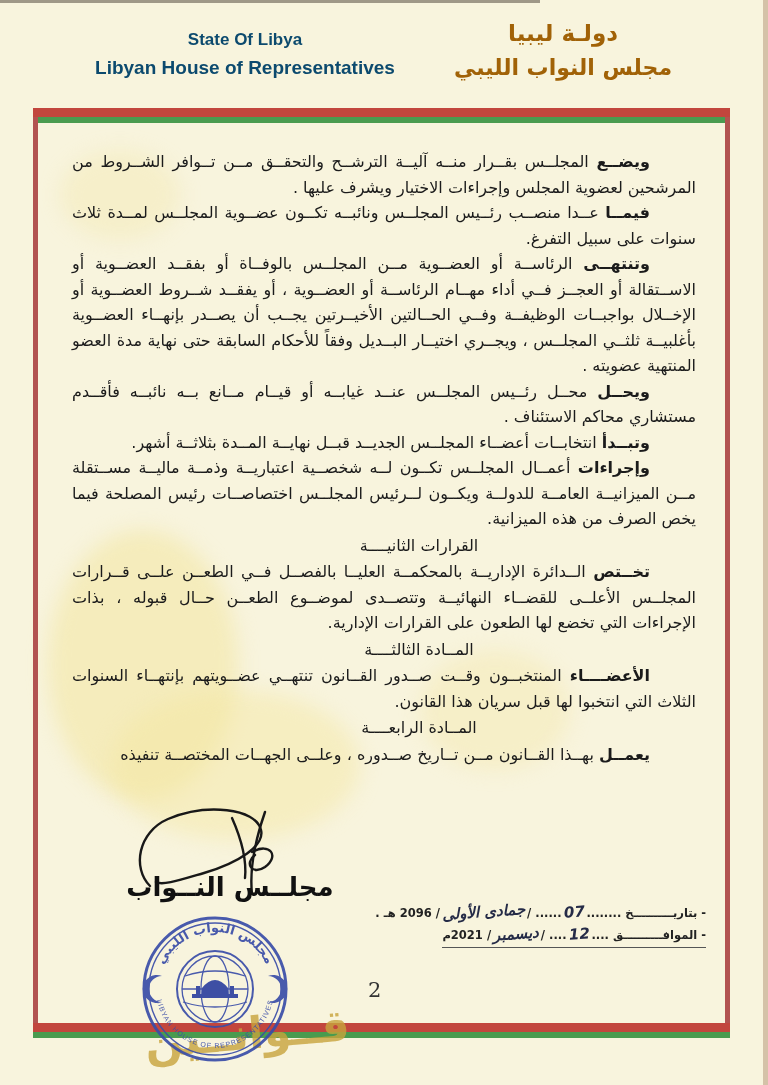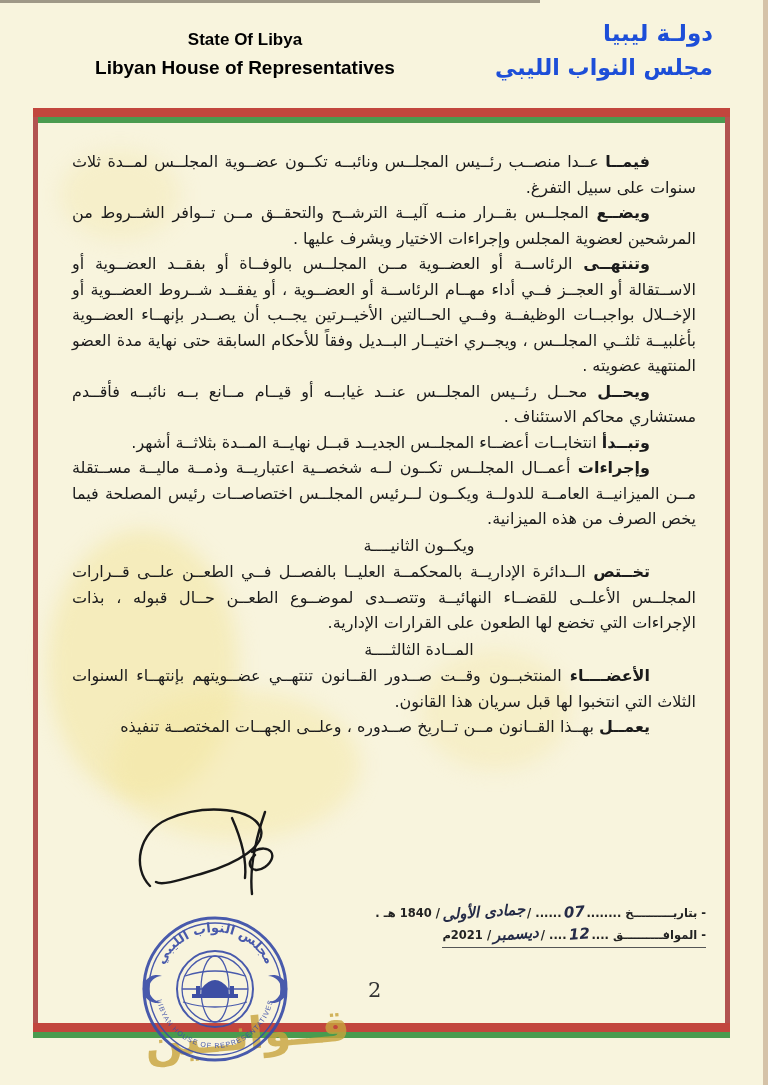--- a/index.html
+++ b/index.html
@@ -8,25 +8,25 @@
     width:768px;height:1085px;
     background:#f8f4dd;
     overflow:hidden;
     font-family:"DejaVu Sans", sans-serif;
   }
   
   .scan-edge-top{position:absolute;left:0;top:0;width:540px;height:3px;background:rgba(70,60,50,.5);}
   .scan-edge-right{position:absolute;right:0;top:0;width:5px;height:100%;background:rgba(150,100,70,.35);}
 
   
-  .lh-en{position:absolute;left:55px;top:30px;width:380px;text-align:center;color:#000000;
+  .lh-en{position:absolute;left:55px;top:30px;width:380px;text-align:center;color:#0c4a6e;
          font-family:"Liberation Sans", sans-serif;font-weight:bold;}
   .lh-en-1{font-size:17px;}
   .lh-en-2{font-size:19px;margin-top:7px;}
-  .lh-ar{position:absolute;right:55px;top:20px;width:300px;color:#1d4ed8;
+  .lh-ar{position:absolute;right:55px;top:20px;width:300px;text-align:center;color:#a16207;
          direction:rtl;font-weight:bold;}
   .lh-ar-1{font-size:23px;}
   .lh-ar-2{font-size:22px;margin-top:9px;}
 
   
   .band{position:absolute;left:33px;width:697px;z-index:1;}
   .band-top-red{top:108px;height:9px;background:#c2463d;}
   .band-top-green{top:117px;height:6px;background:#4a9b4f;}
   .band-bottom-red{top:1023px;height:9px;background:#c2463d;}
   .band-bottom-green{top:1032px;height:6px;background:#4a9b4f;}
@@ -100,42 +100,44 @@
   </header>
 
   <div class="band band-top-red"></div>
   <div class="band band-top-green"></div>
   <div class="side side-left"></div>
   <div class="side side-right"></div>
   <div class="band band-bottom-red"></div>
   <div class="band band-bottom-green"></div>
 
   <main class="doc-body">
+    <p class="para"><b>ويضــع</b><span> المجلــس بقــرار منــه آليــة الترشــح والتحقــق مــن تــوافر الشــروط من المرشحين لعضوية المجلس وإجراءات الاختيار ويشرف عليها .</span></p>
     <p class="para"><b>فيمــا</b><span> عــدا منصــب رئــيس المجلــس ونائبــه تكــون عضــوية المجلــس لمــدة ثلاث سنوات على سبيل التفرغ.</span></p>
-    <p class="para"><b>ويضــع</b><span> المجلــس بقــرار منــه آليــة الترشــح والتحقــق مــن تــوافر الشــروط من المرشحين لعضوية المجلس وإجراءات الاختيار ويشرف عليها .</span></p>
     <p class="para"><b>وتنتهــى</b><span> الرئاســة أو العضــوية مــن المجلــس بالوفــاة أو بفقــد العضــوية أو الاســتقالة أو العجــز فــي أداء مهــام الرئاســة أو العضــوية ، أو يفقــد شــروط العضــوية أو الإخــلال بواجبــات الوظيفــة وفــي الحــالتين الأخيــرتين يجــب أن يصــدر بإنهــاء العضــوية بأغلبيــة ثلثــي المجلــس ، ويجــري اختيــار البــديل وفقاً للأحكام السابقة حتى نهاية مدة العضو المنتهية عضويته .</span></p>
     <p class="para"><b>ويحــل</b><span> محــل رئــيس المجلــس عنــد غيابــه أو قيــام مــانع بــه نائبــه فأقــدم مستشاري محاكم الاستئناف .</span></p>
     <p class="para"><b>وتبــدأ</b><span> انتخابــات أعضــاء المجلــس الجديــد قبــل نهايــة المــدة بثلاثــة أشهر.</span></p>
     <p class="para"><b>وإجراءات</b><span> أعمــال المجلــس تكــون لــه شخصــية اعتباريــة وذمــة ماليــة مســتقلة مــن الميزانيــة العامــة للدولــة ويكــون لــرئيس المجلــس اختصاصــات رئيس المصلحة فيما يخص الصرف من هذه الميزانية.</span></p>
-    <div class="article-heading">ويكــون الثانيــــة</div>
+    <div class="article-heading">القرارات الثانيــــة</div>
     <p class="para"><b>تخــتص</b><span> الــدائرة الإداريــة بالمحكمــة العليــا بالفصــل فــي الطعــن علــى قــرارات المجلــس الأعلــى للقضــاء النهائيــة وتتصــدى لموضــوع الطعــن حــال قبوله ، بذات الإجراءات التي تخضع لها الطعون على القرارات الإدارية.</span></p>
     <div class="article-heading">المــادة الثالثــــة</div>
     <p class="para"><b>الأعضــــاء</b><span> المنتخبــون وقــت صــدور القــانون تنتهــي عضــويتهم بإنتهــاء السنوات الثلاث التي انتخبوا لها قبل سريان هذا القانون.</span></p>
+    <div class="article-heading">المــادة الرابعــــة</div>
     <p class="para"><b>يعمــل</b><span> بهــذا القــانون مــن تــاريخ صــدوره ، وعلــى الجهــات المختصــة تنفيذه</span></p>
   </main>
 
   <svg class="signature-svg" width="210" height="92" viewBox="0 0 210 92">
     <g fill="none" stroke="#181818" stroke-width="2.4" stroke-linecap="round">
       <path d="M22 80 C4 62 10 26 40 13 C78 -3 128 2 133 24 C137 40 110 57 76 67 C52 74 34 80 28 76"></path>
       <path d="M137 6 C128 32 121 60 124 88"></path>
       <path d="M124 46 C142 36 152 50 137 61 C124 70 116 57 127 49"></path>
       <path d="M104 12 C112 30 119 52 117 72"></path>
     </g>
   </svg>
 
+  <div class="sig-org">مجلــس النــواب</div>
 
   <div class="gold-word">قــوانــين</div>
 
   <svg class="stamp" width="150" height="150" viewBox="0 0 150 150">
     <defs>
       <path id="arcTop" d="M 18 75 A 57 57 0 0 1 132 75"></path>
       <path id="arcBottom" d="M 16 75 A 59 59 0 0 0 134 75"></path>
     </defs>
     <g stroke="#3a4da8" fill="none">
       <circle cx="75" cy="75" r="71" stroke-width="3"></circle>
@@ -166,21 +168,21 @@
     </text>
     <text fill="#3a4da8" font-size="7" letter-spacing="1" font-family="Liberation Sans, sans-serif">
       <textPath href="#arcBottom" startOffset="50%" text-anchor="middle">LIBYAN HOUSE OF REPRESENTATIVES</textPath>
     </text>
   </svg>
 
   <div class="issue">
     <div>
       <span>- بتاريــــــــــخ</span>
       <span>........</span><span class="hand">07</span><span>......</span>
-      <span>/</span><span class="hand">جمادى الأولى</span><span>/ 1840 هـ .</span>
+      <span>/</span><span class="hand">جمادى الأولى</span><span>/ 2096 هـ .</span>
     </div>
     <div>
       <span class="uline">
         <span>- الموافــــــــــق</span>
         <span>....</span><span class="hand">12</span><span>....</span>
         <span>/</span><span class="hand">ديسمبر</span><span>/ 2021م</span>
       </span>
     </div>
   </div>
 

